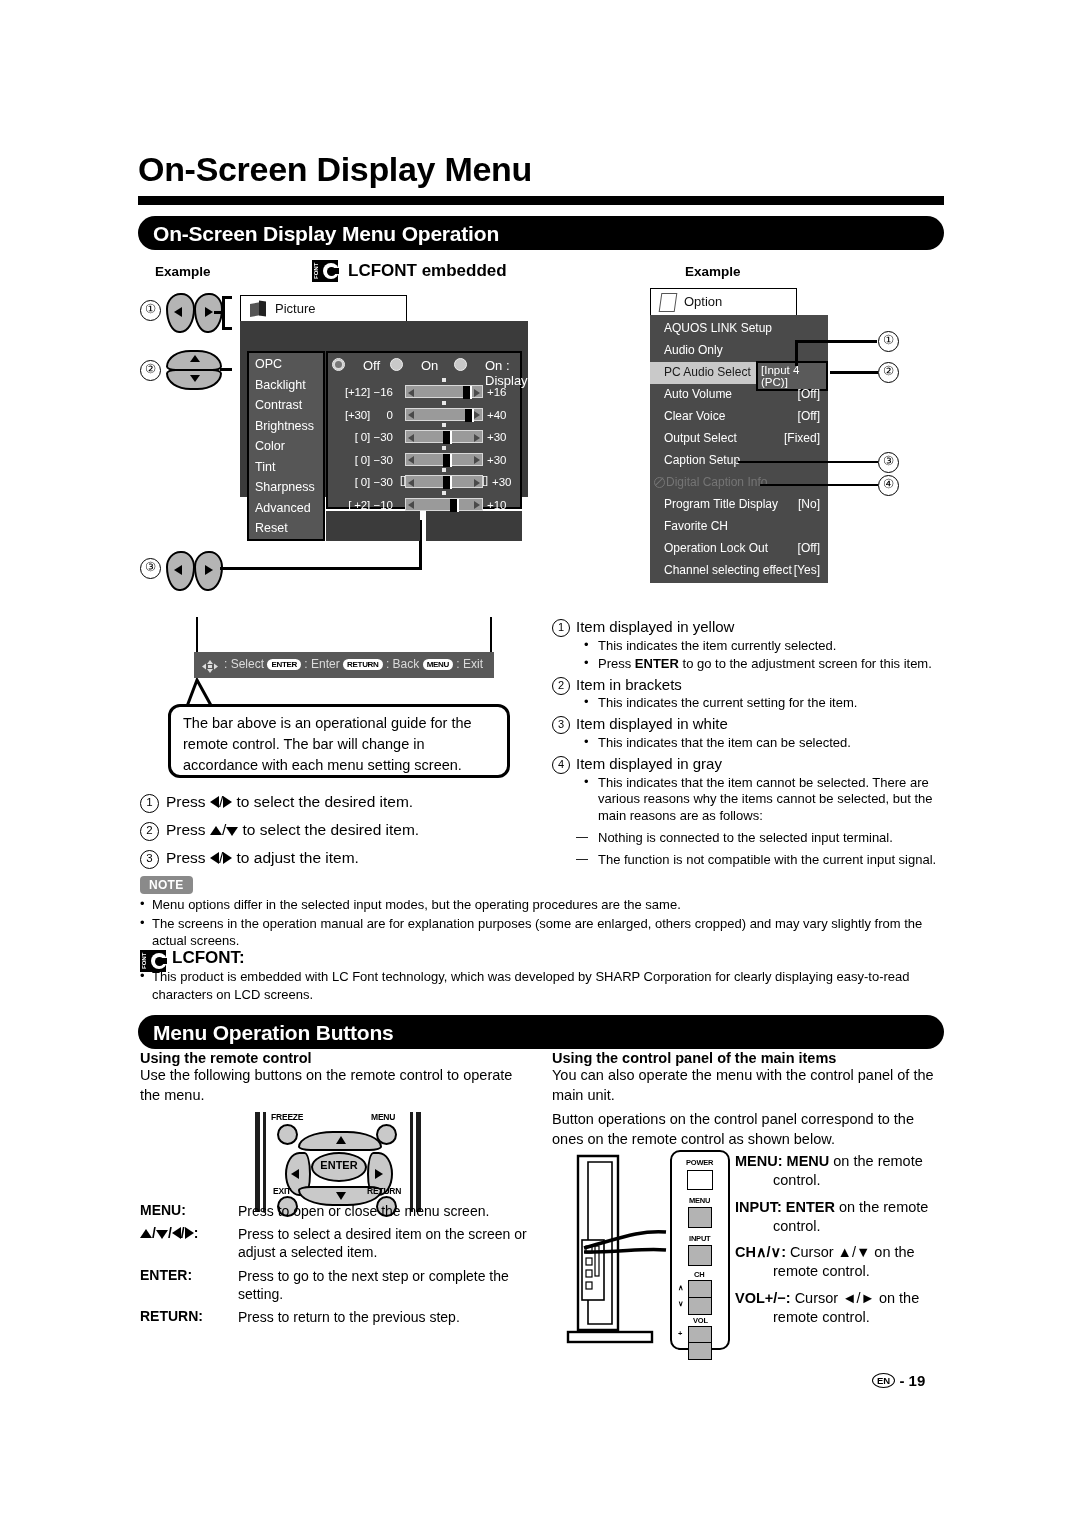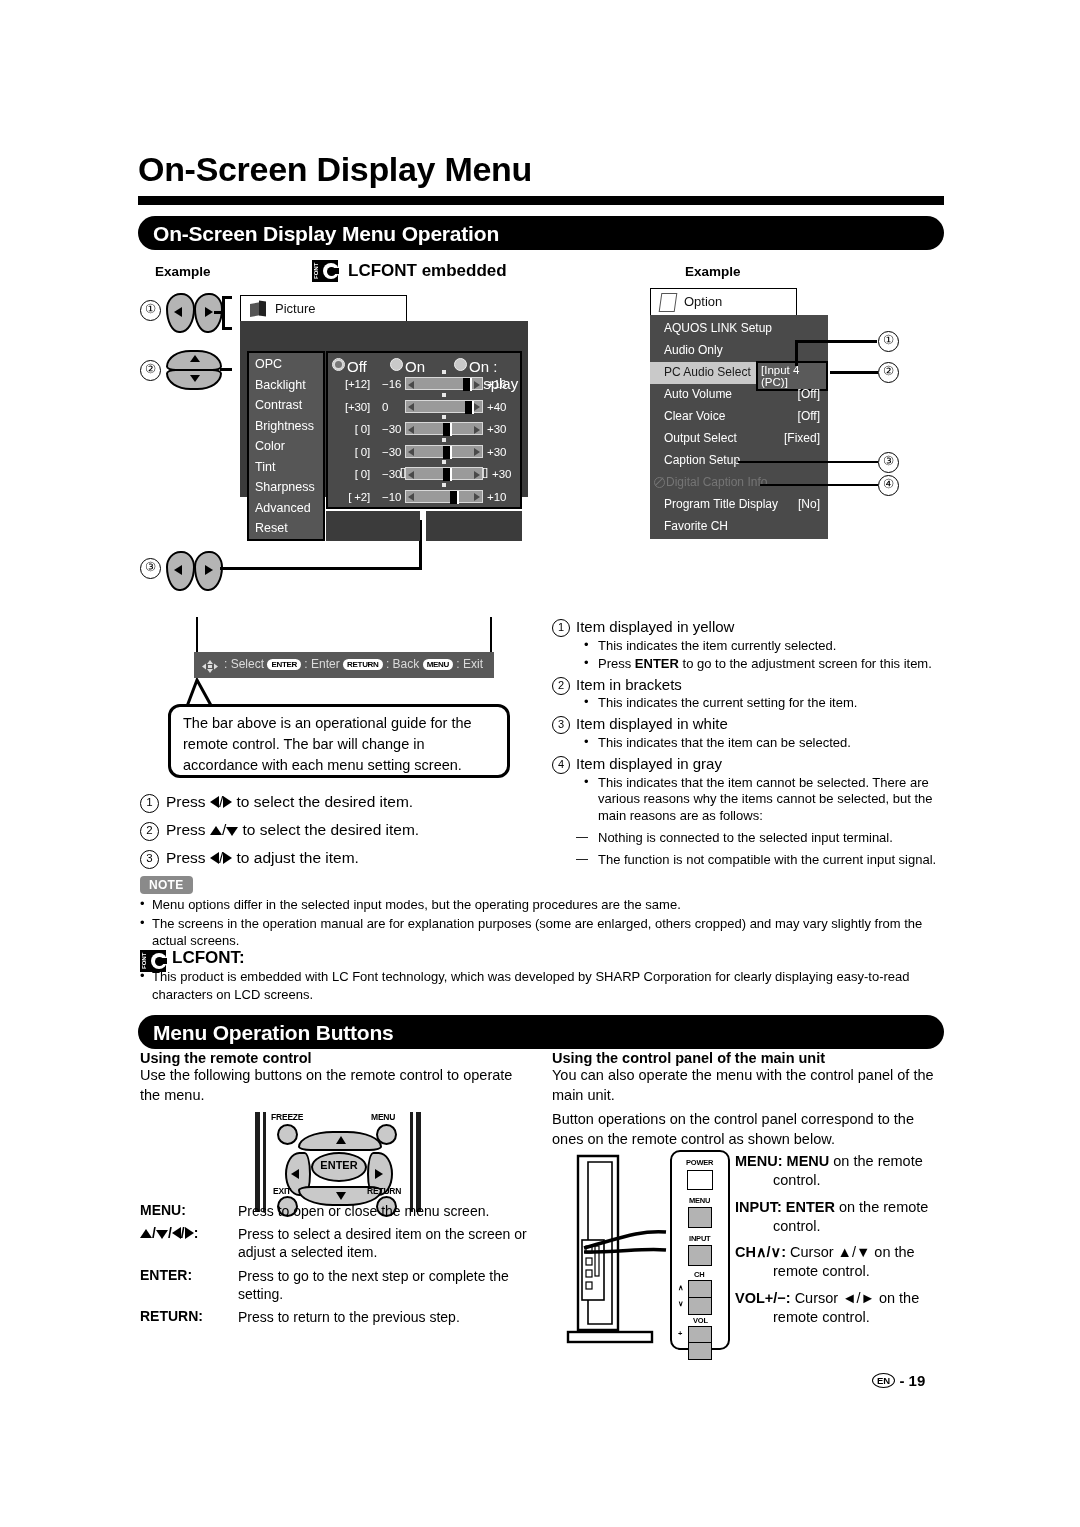--- a/index.html
+++ b/index.html
@@ -41,26 +41,26 @@
   #pic-tab{position:absolute;left:15px;top:0px;width:165px;height:27px;background:#fff;border:1.6px solid #000;}
   #pic-tab .ic{position:absolute;left:9px;top:5px;width:17px;height:16px;}
   #pic-tab .ic .b1{position:absolute;left:0;top:2px;width:11px;height:13px;background:#555;transform:skewY(-10deg);}
   #pic-tab .ic .b2{position:absolute;left:9px;top:0px;width:7px;height:15px;background:#222;transform:skewY(10deg);}
   #pic-tab .tt{position:absolute;left:34px;top:5px;font-size:13px;color:#111;}
   #pic-body{position:absolute;left:15px;top:26px;width:288px;height:176px;background:#3b3b3b;}
   #pic-sidebar{position:absolute;left:7px;top:30px;width:78px;height:190px;background:#565656;border:2.6px solid #000;box-sizing:border-box;}
   #pic-sidebar .mi{position:absolute;left:6px;font-size:12.5px;color:#fff;}
   #pic-right{position:absolute;left:86px;top:30px;width:196px;height:158px;background:#4a4a4a;border:2.6px solid #000;box-sizing:border-box;}
   .opc-row{position:absolute;left:4px;top:3px;width:186px;height:17px;}
-  .opc-opt{position:absolute;font-size:15px;color:#fff;}
+  .opc-opt{position:absolute;font-size:13px;color:#fff;margin-left:16px;}
   .opc-dot{position:absolute;width:11px;height:11px;border-radius:50%;background:#c9c9c9;border:1.2px solid #efefef;}
   .opc-dot.sel{background:#777;box-shadow:inset 0 0 0 2px #d8d8d8;}
-  .slider-row{position:absolute;left:2px;height:19px;width:190px;}
+  .slider-row{position:absolute;left:2px;height:19px;width:190px;margin-top:8px;}
   .sl-val{position:absolute;left:0;top:3px;width:40px;text-align:right;font-size:11.5px;color:#fff;letter-spacing:-0.2px;}
-  .sl-min{position:absolute;left:52px;top:3px;width:30px;font-size:11.5px;color:#fff;}
+  .sl-min{position:absolute;left:33px;top:3px;width:30px;text-align:right;font-size:11.5px;color:#fff;}
   .sl-track{position:absolute;left:75px;top:2px;width:78px;height:13px;background:#9a9a9a;border:1px solid #d9d9d9;box-sizing:border-box;}
   .sl-arrL{position:absolute;left:2px;top:2.5px;width:0;height:0;border-top:4px solid transparent;border-bottom:4px solid transparent;border-right:6px solid #4a4a4a;}
   .sl-arrR{position:absolute;right:2px;top:2.5px;width:0;height:0;border-top:4px solid transparent;border-bottom:4px solid transparent;border-left:6px solid #4a4a4a;}
   .sl-knob{position:absolute;top:0px;width:7px;height:13px;background:#000;border-right:2px solid #fff;}
   .sl-tick{position:absolute;top:-5px;width:4px;height:4px;background:#e8e8e8;}
   .sl-max{position:absolute;left:157px;top:3px;font-size:11.5px;color:#fff;}
   .sl-brk{position:absolute;top:1px;font-size:12px;color:#fff;}
   #pic-bottom-l{position:absolute;left:86px;top:190px;width:94px;height:30px;background:#3b3b3b;}
   #pic-bottom-r{position:absolute;left:186px;top:190px;width:96px;height:30px;background:#3b3b3b;}
 
@@ -90,21 +90,21 @@
   .padUD.dn{border-radius:20% 20% 50% 50%/25% 25% 90% 90%;}
   .padUD .ar{position:absolute;left:22px;width:0;height:0;}
   .padUD.up .ar{top:3px;border-left:5px solid transparent;border-right:5px solid transparent;border-bottom:7px solid #000;}
   .padUD.dn .ar{top:4px;border-left:5px solid transparent;border-right:5px solid transparent;border-top:7px solid #000;}
 
   
   #osd-right{position:absolute;left:650px;top:288px;}
   #opt-tab{position:absolute;left:0;top:0;width:145px;height:26px;background:#fff;border:1.5px solid #000;}
   #opt-tab .ic{position:absolute;left:9px;top:4px;width:14px;height:17px;border:1.4px solid #555;transform:skewX(-8deg);}
   #opt-tab .tt{position:absolute;left:33px;top:5px;font-size:13px;color:#111;}
-  #opt-body{position:absolute;left:0;top:27px;width:178px;height:224px;background:#4a4a4a;}
+  #opt-body{position:absolute;left:0;top:27px;width:178px;height:268px;background:#4a4a4a;}
   .opt-row{position:absolute;left:0;width:178px;height:22px;}
   .opt-name{position:absolute;left:14px;top:3px;font-size:12px;color:#fff;}
   .opt-val{position:absolute;right:8px;top:3px;font-size:12px;color:#fff;}
   .opt-row.sel{background:#c9c9c9;}
   .opt-row.sel .opt-name{color:#1a1a1a;}
   .opt-row.dim .opt-name{color:#757575;}
   .opt-val-box{position:absolute;left:106px;top:-1px;padding:1px 3px;border:2.4px solid #000;background:#5a5a5a;color:#fff;font-size:11.5px;}
   .noentry{position:absolute;left:4px;top:5px;width:9px;height:9px;border:1.4px solid #757575;border-radius:50%;}
   .noentry:after{content:"";position:absolute;left:-1px;top:3px;width:11px;height:1.4px;background:#757575;transform:rotate(-45deg);}
 
@@ -481,21 +481,21 @@
 
   <div class="band" id="band-buttons">
     <span>Menu Operation Buttons</span>
   </div>
 
   <div id="col-left">
     <div class="sub-h">Using the remote control</div>
     <div class="sub-p">Use the following buttons on the remote control to operate the menu.</div>
   </div>
   <div id="col-right">
-    <div class="sub-h">Using the control panel of the main unit</div>
+    <div class="sub-h">Using the control panel of the main items</div>
     <div class="sub-p">You can also operate the menu with the control panel of the main unit.</div>
     <div class="sub-p" style="margin-top:5px;">Button operations on the control panel correspond to the ones on the remote control as shown below.</div>
   </div>
 
   <div id="remote">
     <div class="side" style="left:0;"></div>
     <div class="rail" style="left:8px;"></div>
     <div class="side" style="right:0;"></div>
     <div class="rail" style="right:8px;"></div>
 

